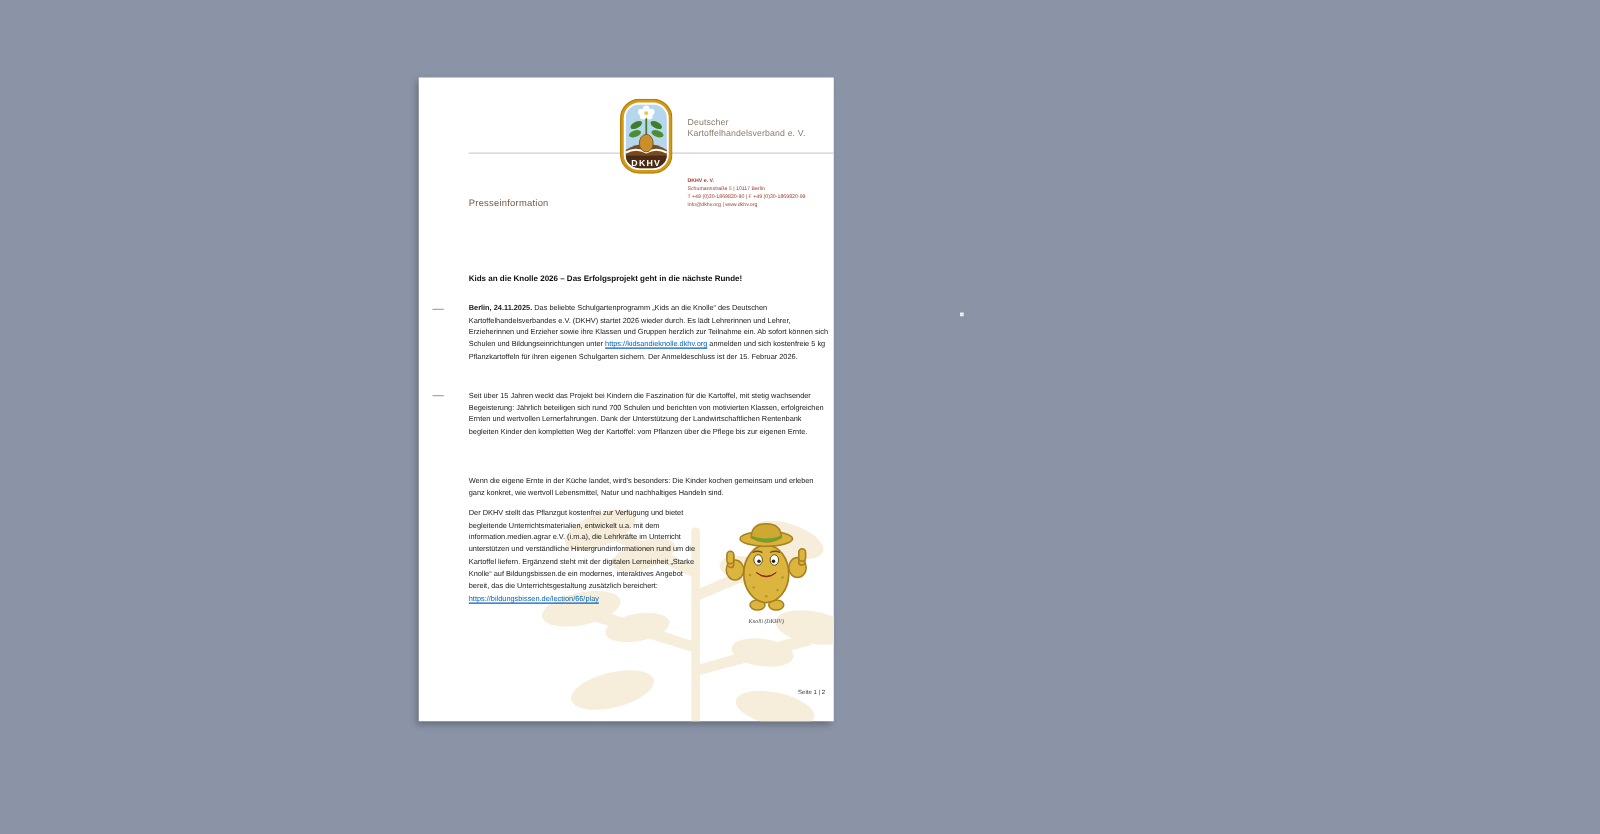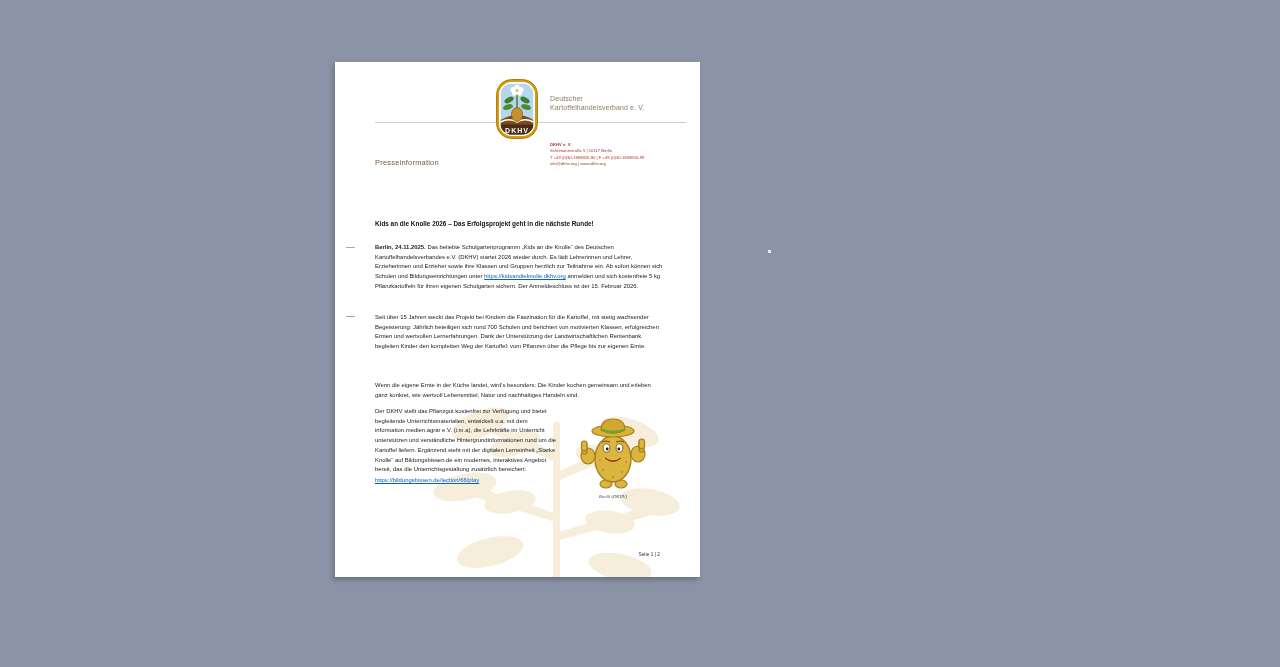--- a/index.html
+++ b/index.html
@@ -1,21 +1,21 @@
 <!DOCTYPE html>
 <html><head>
 <meta charset="utf-8">
 <style>
   html,body{margin:0;padding:0;}
   body{background:#8b94a6;font-family:"Liberation Sans",sans-serif;}
   #screen{position:relative;width:1280px;height:667px;background:#8b94a6;overflow:hidden;}
 
   
   .page{
-    position:absolute;left:335px;top:62px;width:365px;height:515px;
+    position:absolute;left:335px;top:62px;width:332px;height:515px;
     background:#ffffff;overflow:hidden;
     box-shadow:-2px 3px 5px rgba(40,45,60,0.35);
   }
 
   
   .hr-line{position:absolute;left:40px;top:60px;width:311px;height:1px;background:#cfcfcf;}
   .logo-wrap{position:absolute;left:161px;top:17px;width:42px;height:60px;z-index:3;}
   .org-name{
     position:absolute;left:215px;top:32px;width:140px;
     font-size:7px;line-height:9px;color:#8b7b6a;letter-spacing:.1px;z-index:3;

